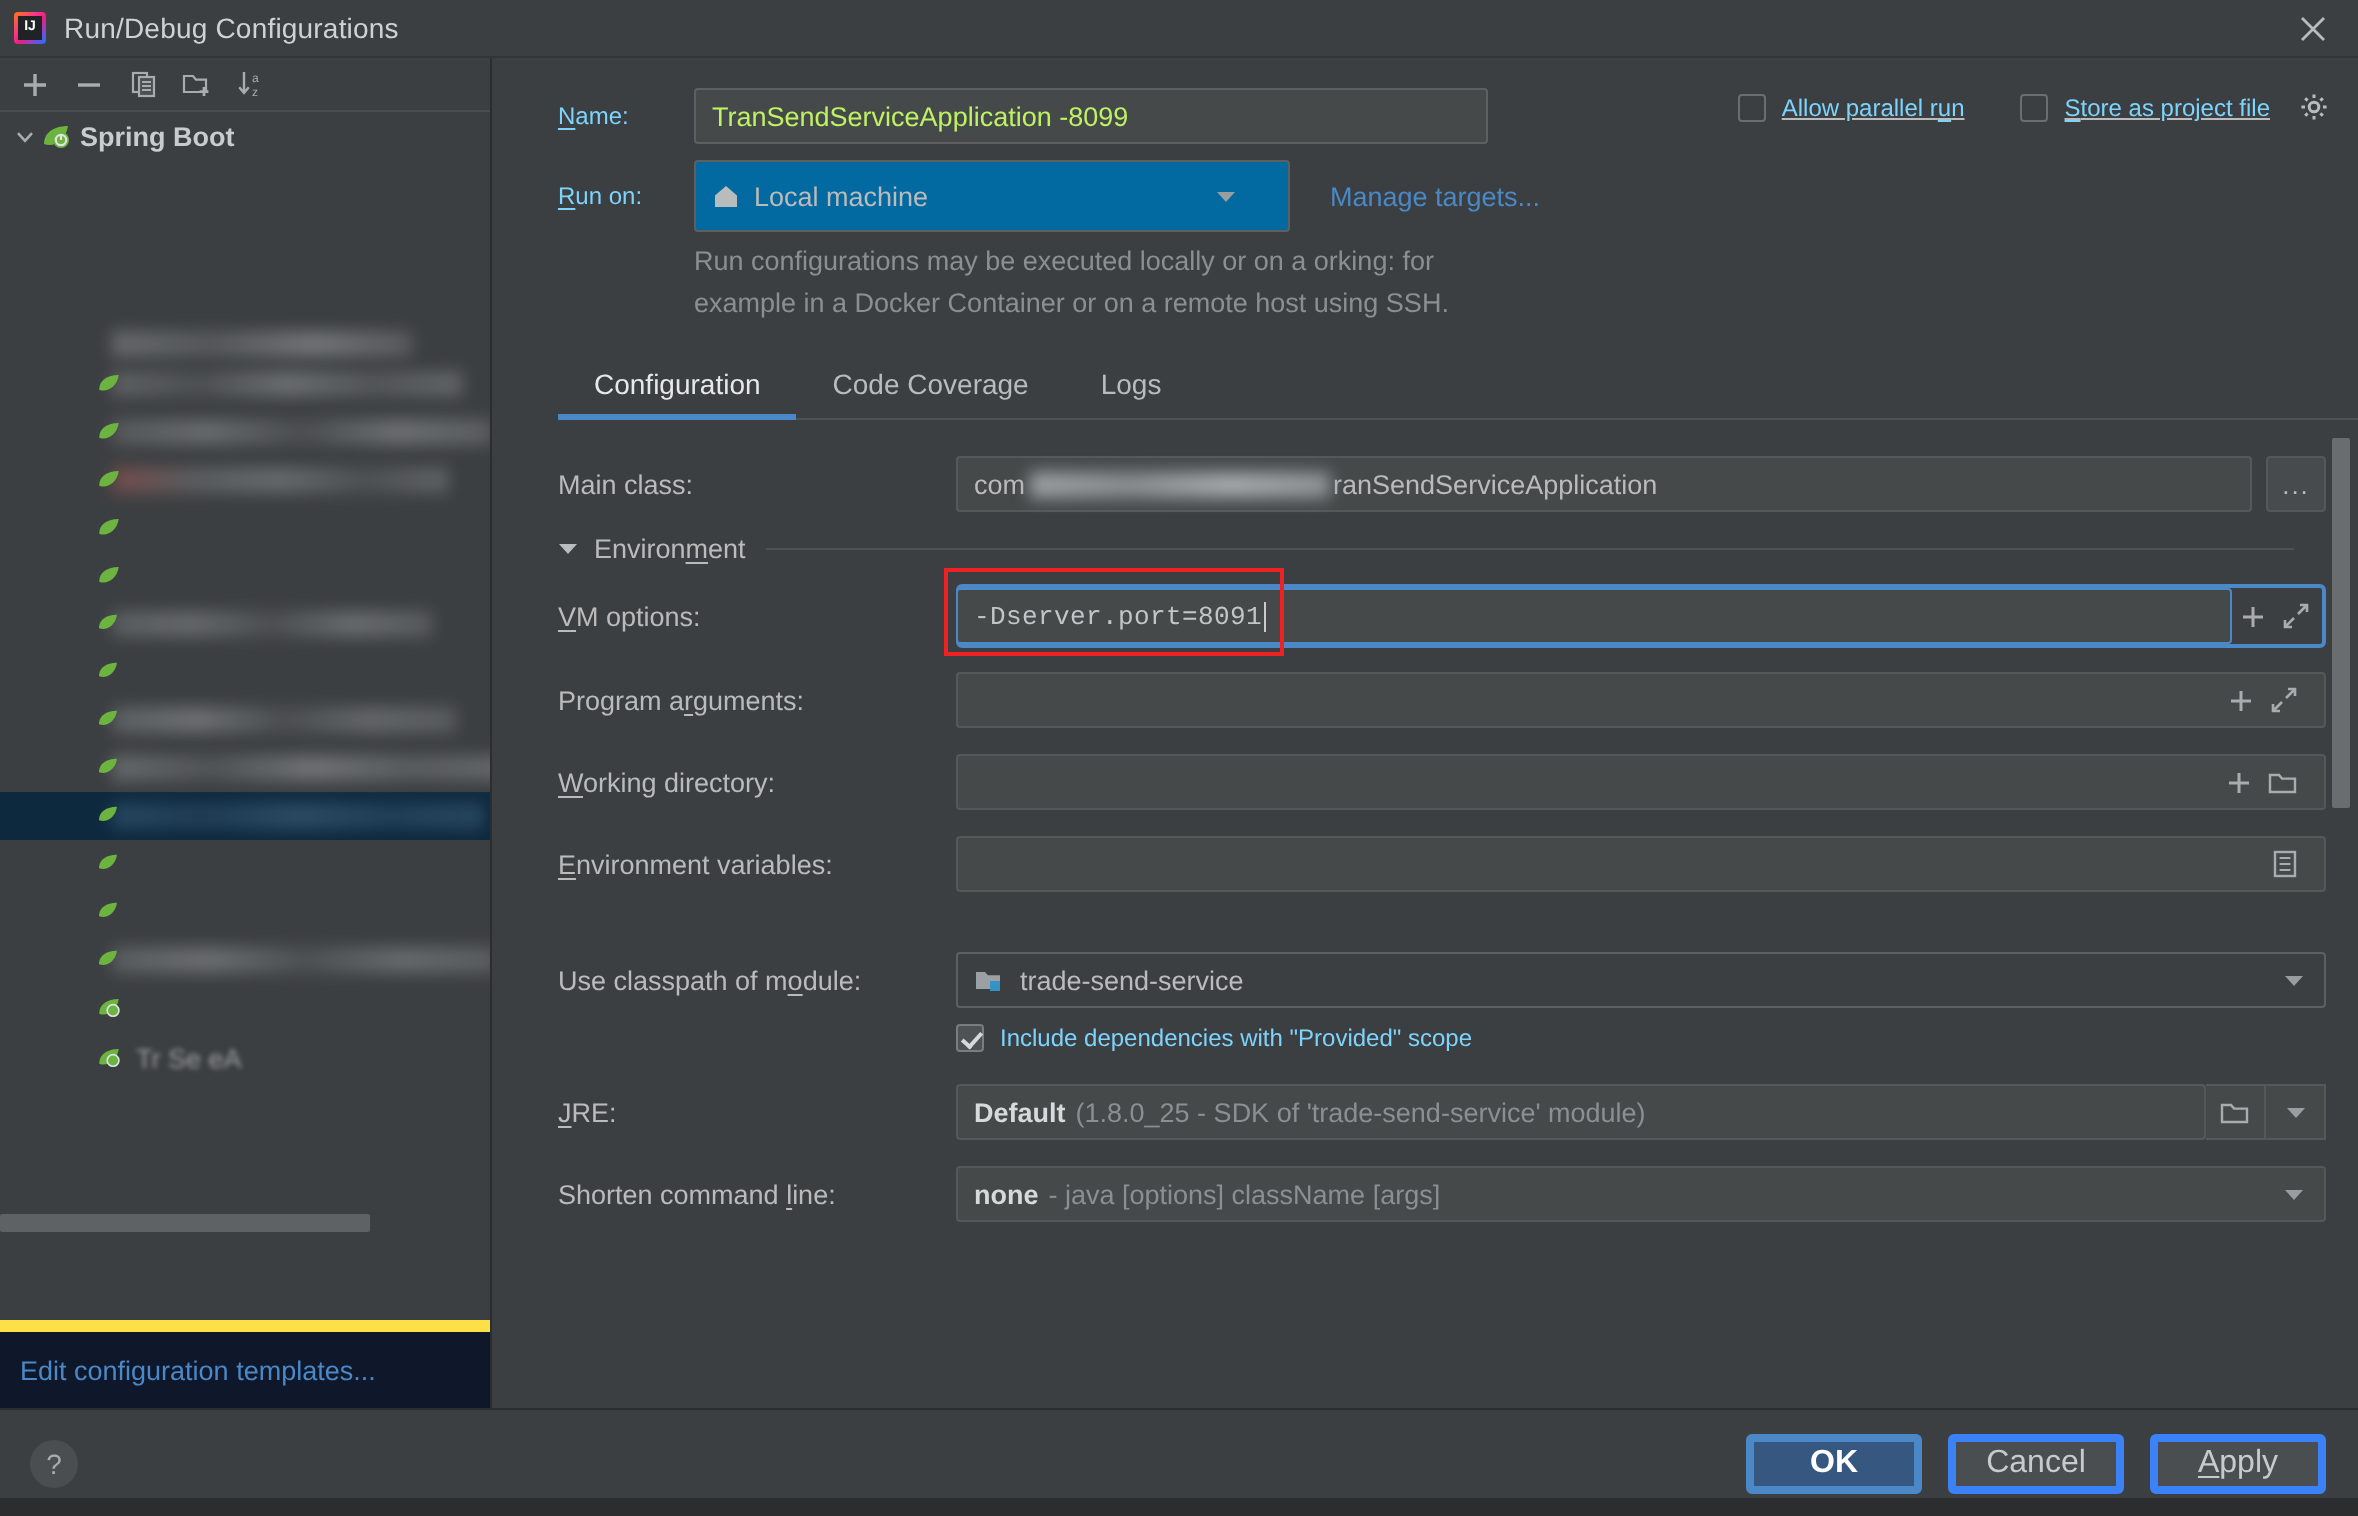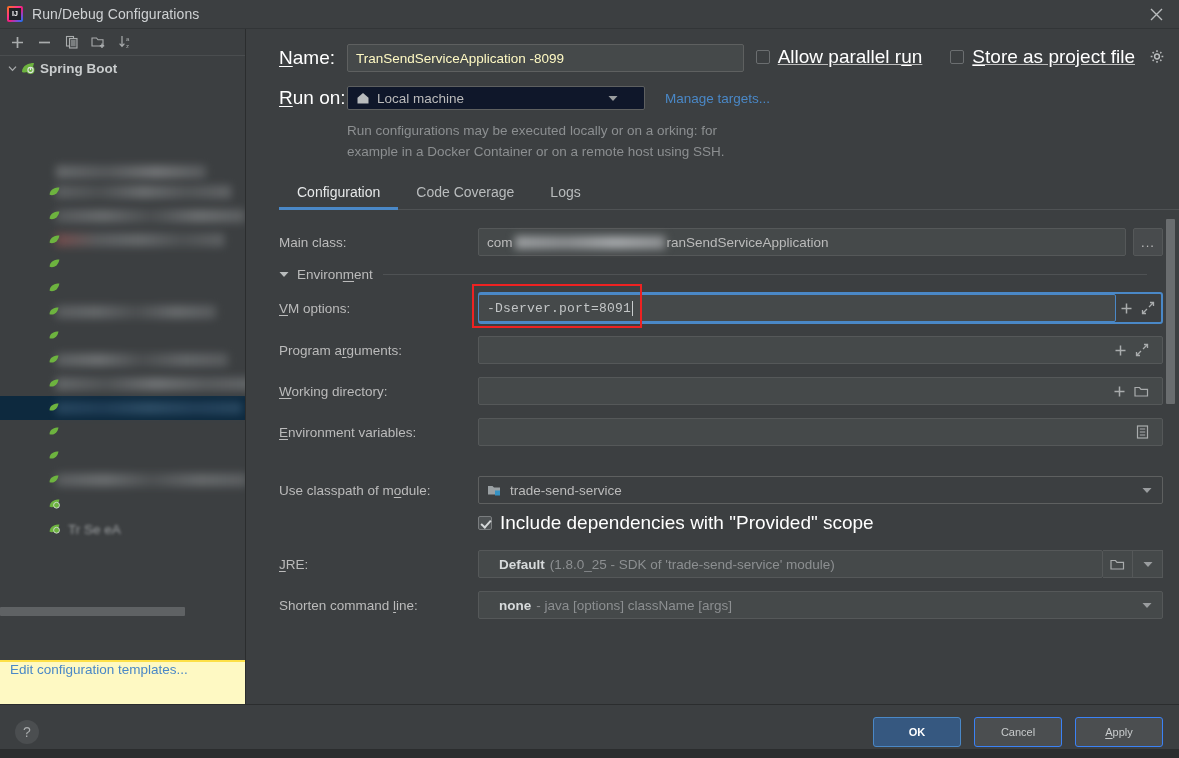--- a/index.html
+++ b/index.html
@@ -144,25 +144,25 @@
     left: 0; bottom: 44px;
     height: 9px; width: 246px;
     z-index: 6;
   }
   .tree-hscroll i {
     display:block; height: 9px; width: 185px;
     background:#5f6264; border-radius:1px;
   }
   .edit-templates {
     flex: 0 0 44px;
-    display:flex; 
+    display:flex; align-items:center;
     padding-left: 10px;
-    border-top: 2px solid #fde047;
+    border-top: 6px solid #fde047;
     position: relative; z-index: 7;
-    background: #fef9c3;
+    background: #0f172a;
   }
   .edit-templates a {
     color: #4a88c7; font-size: 13.5px; text-decoration: none; cursor: pointer;
   }
 
   
   .right {
     flex: 1 1 auto;
     position: relative;
     display: flex; flex-direction: column;
@@ -170,32 +170,32 @@
     padding: 0 0 0 0;
   }
   .right-inner {
     padding: 14px 0 0 0;
     flex: 1 1 auto;
     position: relative;
     overflow: hidden;
   }
 
   .row { display: flex; align-items: center; }
-  .lbl { color: #ffffff; font-size: 19px; white-space: nowrap; }
+  .lbl { color: #7dd3fc; font-size: 12px; white-space: nowrap; }
   .u { text-decoration: underline; text-underline-offset: 2px; }
 
   
   .name-row { padding: 0 0 0 33px; height: 30px; }
   .name-label { width: 68px; }
   .txtfield {
     background: #45494a;
     border: 1px solid #5e6060;
     border-radius: 2px;
     height: 28px;
-    color: #fef9c3;
+    color: #bef264;
     font-size: 13.5px;
     display: flex; align-items: center;
     padding: 0 8px;
   }
   #name-field { width: 397px; }
 
   .checks {
     position: absolute;
     top: 17px; right: 14px;
     display: flex; align-items: center; gap: 28px;
@@ -218,24 +218,24 @@
     width:4px; height:8px;
     border:solid #d6d9da; border-width:0 2px 2px 0;
     transform: rotate(42deg);
   }
   .gear { width:16px;height:16px; margin-left:6px; cursor:pointer; }
 
   
   .runon-row { padding-left: 33px; margin-top: 10px; height: 30px; }
   .runon-label { width: 68px; }
   .combo {
-    background: #0f172a;
+    background: #0369a1;
     border: 1px solid #5e6060;
     border-radius: 2px;
-    height: 24px;
+    height: 36px;
     display: flex; align-items: center;
     padding: 0 17px 0 8px;
     color: #bbbbbb; font-size: 13.5px;
     cursor: pointer;
     position: relative;
   }
   .combo .arrow { margin-left:auto; padding: 0 9px; display:flex; align-items:center; }
   #runon-combo { width: 298px; }
   .link { color:#4a88c7; font-size:13.5px; cursor:pointer; margin-left:20px; white-space:nowrap;}
   .hint {
@@ -354,21 +354,21 @@
     border-radius:2px;
     height:28px;
     display:flex; align-items:center;
     padding-left:8px;
     font-size:13.5px; color:#bbbbbb;
     flex:1 1 auto; min-width:0;
     cursor:pointer;
   }
   .modcombo .arrow { margin-left:auto; padding:0 10px; display:flex; }
   .dim { color:#8c8f91; }
-  .bold { font-weight: bold; color:#d7dadb;margin-left:12px; }
+  .bold { font-weight: bold; color:#d7dadb; }
 
   .incl-row { display:flex; align-items:center; margin: -4px 0 16px 199px; }
 
   .jre-combo {
     background:#45494a; border:1px solid #555859; border-radius:2px;
     height:28px; display:flex; align-items:center; padding-left:8px;
     font-size:13.5px; flex:1 1 auto; min-width:0;
   }
   .jre-btns { display:flex; }
   .jre-btn {
@@ -395,23 +395,23 @@
   .help-btn {
     width:24px;height:24px;border-radius:50%;
     background:#4b4e50;
     color:#a9acad; font-size:14px;
     display:flex;align-items:center;justify-content:center;
     margin-left:15px; cursor:pointer;
   }
   .btns { margin-left:auto; display:flex; gap:13px; padding-right:16px; }
   .btn {
     min-width: 88px; height: 30px;
-    border:1px solid #3b82f6; border-radius:3px;
+    border:4px solid #3b82f6; border-radius:3px;
     background:#4b4e50;
-    color:#c8cbcc; font-size:11px;
+    color:#c8cbcc; font-size:16px;
     display:flex;align-items:center;justify-content:center;
     cursor:pointer;
   }
   .btn.primary {
     background:#365880; border-color:#4a88c7; color:#ffffff; font-weight:bold;
   }
   .taskbar-strip {
     position:absolute; left:0; right:0; bottom:0; height:9px;
     background:#2b2d2e;
   }

